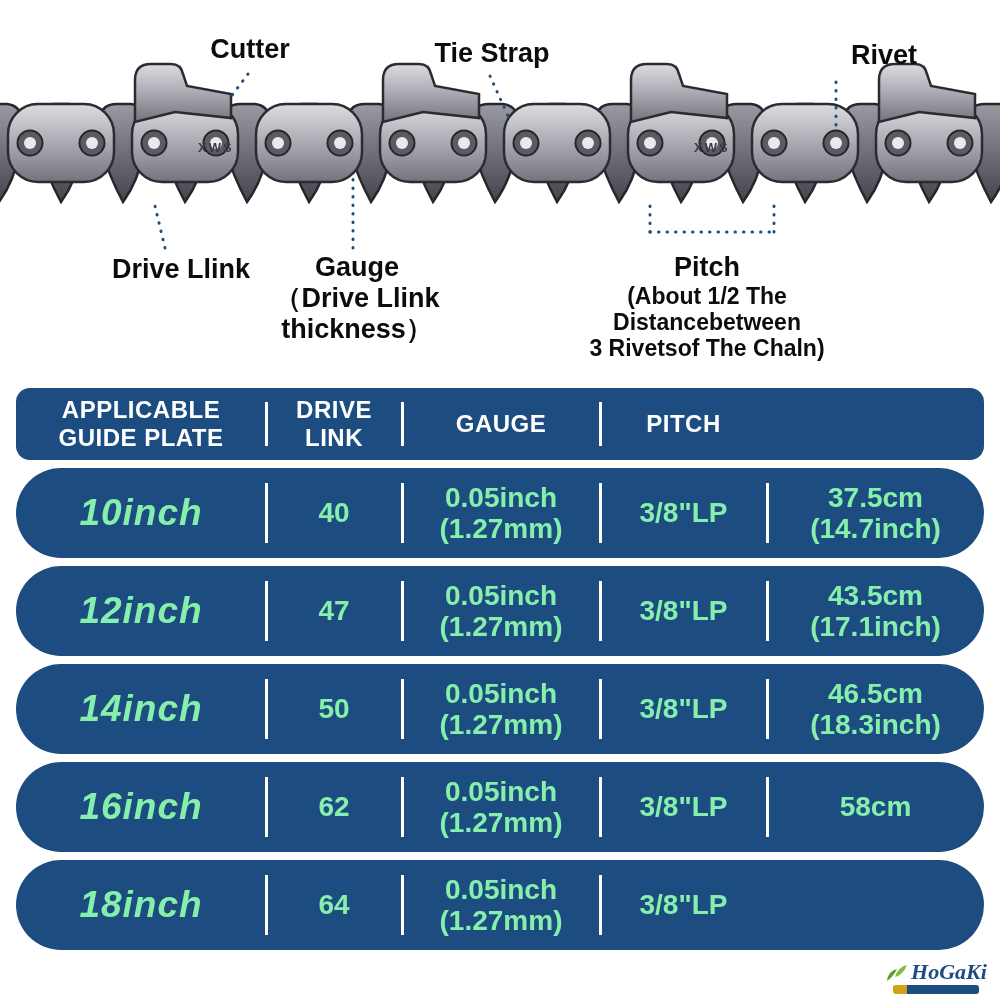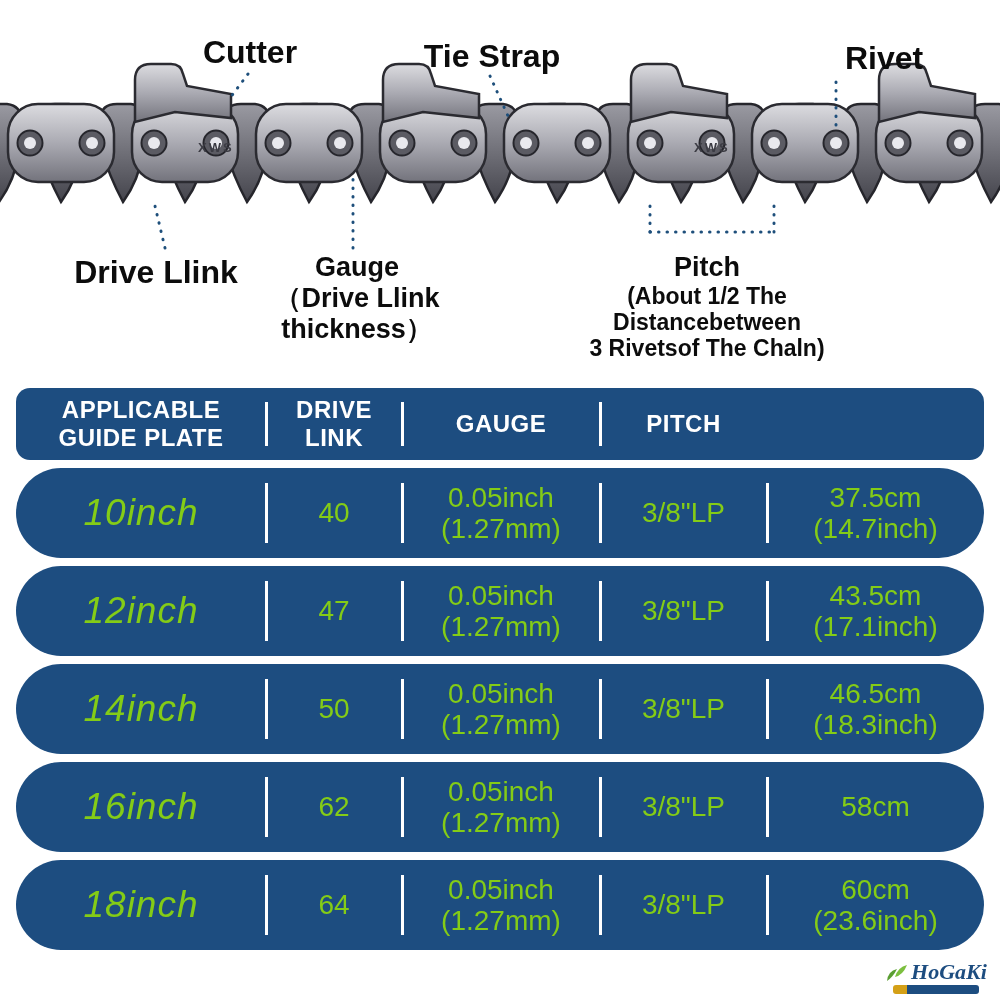--- a/index.html
+++ b/index.html
@@ -1,38 +1,38 @@
 <!DOCTYPE html>
 <html><head>
 <meta charset="utf-8">
 <style>
   html,body{margin:0;padding:0;background:#ffffff;}
   .page{position:relative;width:1000px;height:1000px;background:#ffffff;overflow:hidden;
         font-family:"Liberation Sans",sans-serif;}
 
   
-  .toplabel{position:absolute;transform:translateX(-50%);font-weight:700;font-size:32px;
+  .toplabel{position:absolute;transform:translateX(-50%);font-weight:700;font-size:27px;
             color:#0c0c0c;white-space:nowrap;}
   .label-block{position:absolute;transform:translateX(-50%);text-align:center;color:#0c0c0c;}
   .label-block .big{font-weight:700;font-size:27px;line-height:31px;}
   .label-block .small{font-weight:700;font-size:23px;line-height:26px;}
   .chain-svg{position:absolute;left:0;top:0;pointer-events:none;}
 
   
   .spec-table{position:absolute;left:16px;top:388px;width:968px;}
   .thead{display:grid;grid-template-columns:250px 136px 198px 167px 217px;align-items:stretch;
          background:var(--navy);border-radius:14px;height:72px;}
   .th{position:relative;display:flex;align-items:center;justify-content:center;text-align:center;
       color:#ffffff;font-weight:700;font-size:24px;line-height:1.18;padding:0 12px;letter-spacing:.5px;}
   .th + .th::before{content:"";position:absolute;left:-1.5px;top:14px;bottom:14px;width:3px;background:#ffffff;}
   .trow{display:grid;grid-template-columns:250px 136px 198px 167px 217px;align-items:stretch;
         background:var(--navy);border-radius:45px;height:90px;margin-top:8px;}
   .trow:first-of-type{margin-top:12px;}
   .td{position:relative;display:flex;flex-direction:column;align-items:center;justify-content:center;
-      text-align:center;color:#84cc16;font-weight:400;font-size:28px;line-height:1.12;padding:0 8px;}
+      text-align:center;color:#86efac;font-weight:700;font-size:28px;line-height:1.12;padding:0 8px;}
   .td + .td::before{content:"";position:absolute;left:-1.5px;top:15px;bottom:15px;width:3px;background:#ffffff;}
   .td.plate{font-style:italic;font-size:37px;letter-spacing:1px;}
   .td .line{display:block;}
 
   
   .logo{position:absolute;right:8px;bottom:6px;width:112px;text-align:center;}
   .logo-row{display:flex;align-items:flex-end;justify-content:center;gap:2px;}
   .logo-text{color:#1d4d80;font-weight:700;font-style:italic;font-size:22px;
              font-family:"Liberation Serif",serif;line-height:22px;}
   .logo-bar{height:9px;width:86px;margin:2px auto 0;border-radius:3px;
@@ -135,21 +135,21 @@
       <path d="M650 206 L650 232"></path>
       <path d="M774 206 L774 232"></path>
       <path d="M650 232 L774 232"></path>
     </g>
   </svg>
 
   <div class="toplabel" style="left:250px;top:34px;">Cutter</div>
   <div class="toplabel" style="left:492px;top:38px;">Tie Strap</div>
   <div class="toplabel" style="left:836px;top:40px;margin-left:48px;">Rivet</div>
 
-  <div class="toplabel" style="left:156px;top:254px;">Drive Llink</div>
+  <div class="toplabel" style="left:181px;top:254px;">Drive Llink</div>
 
   <div class="label-block" style="left:357px;top:252px;">
     <div class="big">Gauge</div>
     <div class="big">（Drive Llink</div>
     <div class="big">thickness）</div>
   </div>
 
   <div class="label-block" style="left:707px;top:252px;">
     <div class="big">Pitch</div>
     <div class="small">(About 1/2 The Distancebetween</div>
@@ -220,24 +220,20 @@
     </div>
 
     <div class="trow">
       <div class="td plate">18inch</div>
       <div class="td">64</div>
       <div class="td">
         <span class="line">0.05inch</span>
         <span class="line">(1.27mm)</span>
       </div>
       <div class="td">3/8"LP</div>
-      <div class="td">
-        <span class="line">60cm</span>
-        <span class="line">(23.6inch)</span>
-      </div>
     </div>
   </div>
 
   <div class="logo">
     <div class="logo-row">
       <svg width="24" height="20" viewBox="0 0 24 20">
         <path d="M2 18 Q3 8 12 6 Q8 14 2 18 Z" fill="#5a9e32"></path>
         <path d="M10 14 Q13 4 22 2 Q18 12 10 14 Z" fill="#7cbf3f"></path>
       </svg>
       <span class="logo-text">HoGaKi</span>

